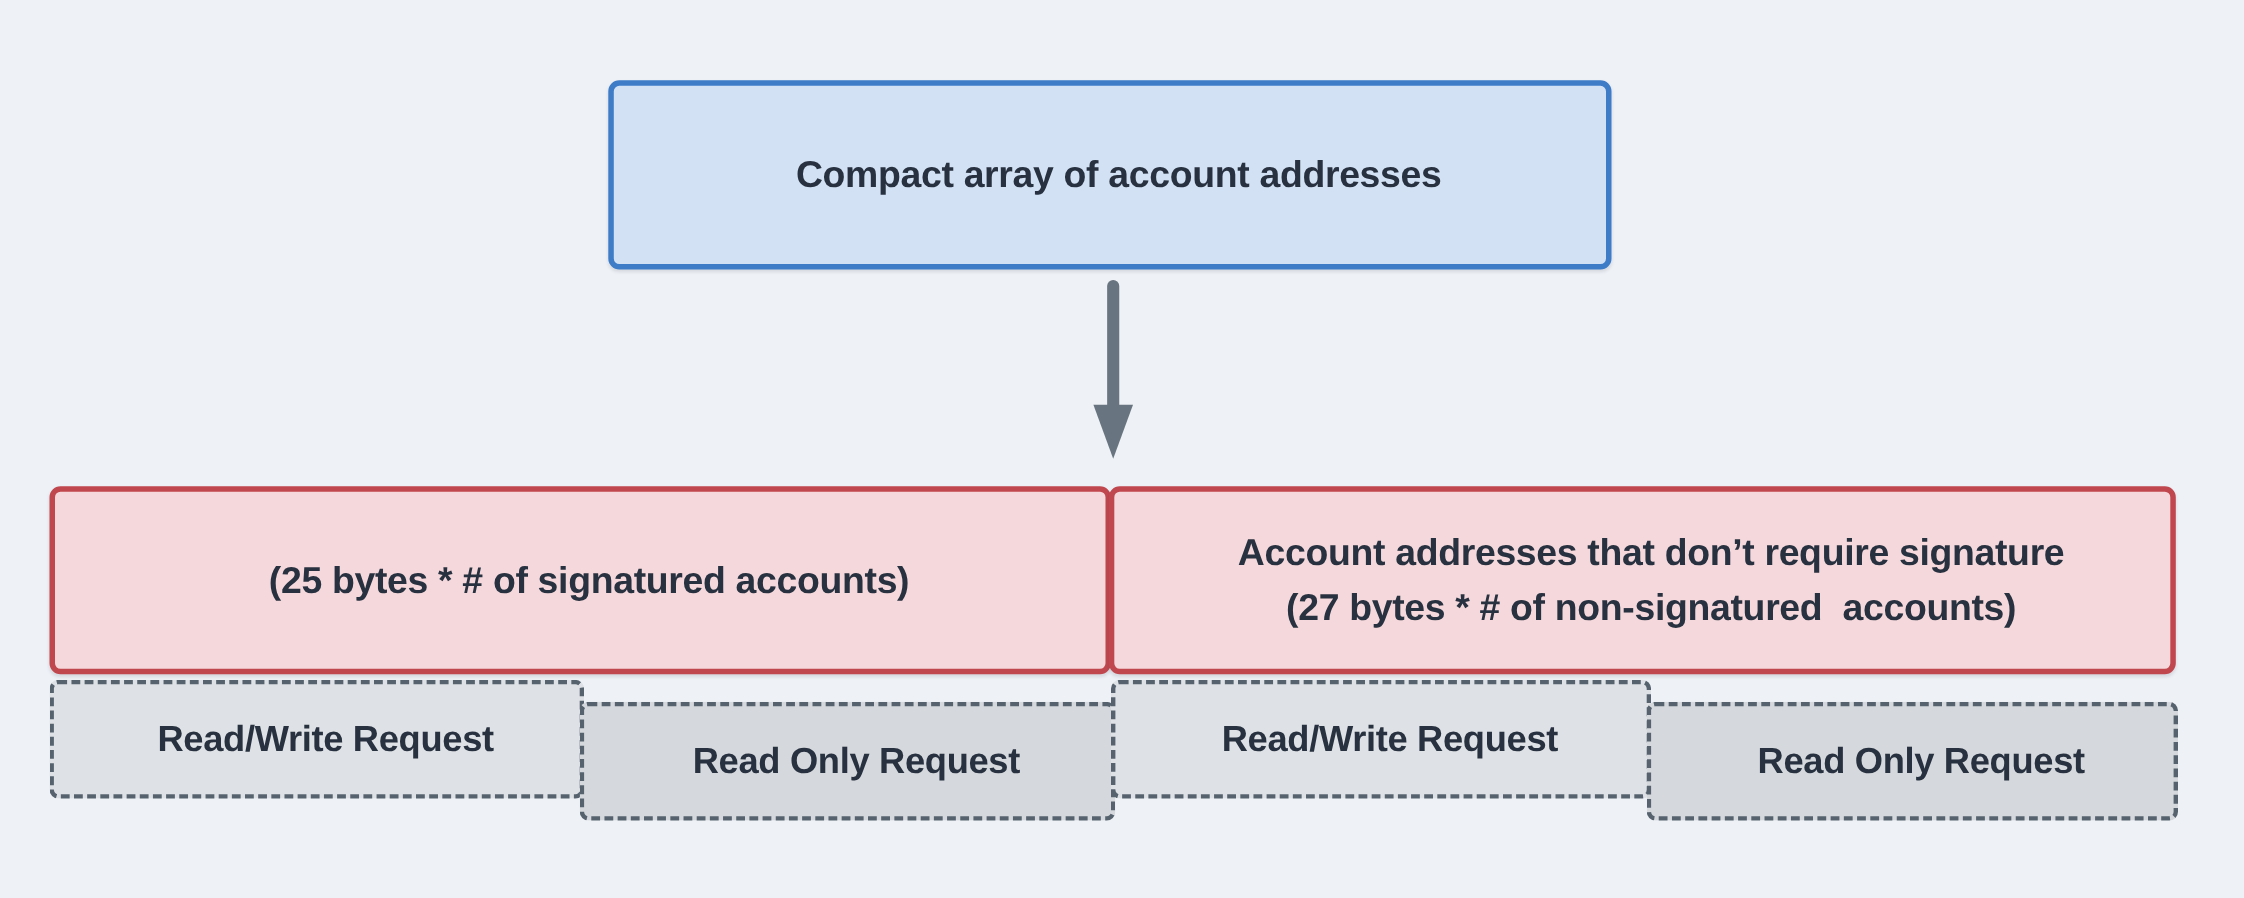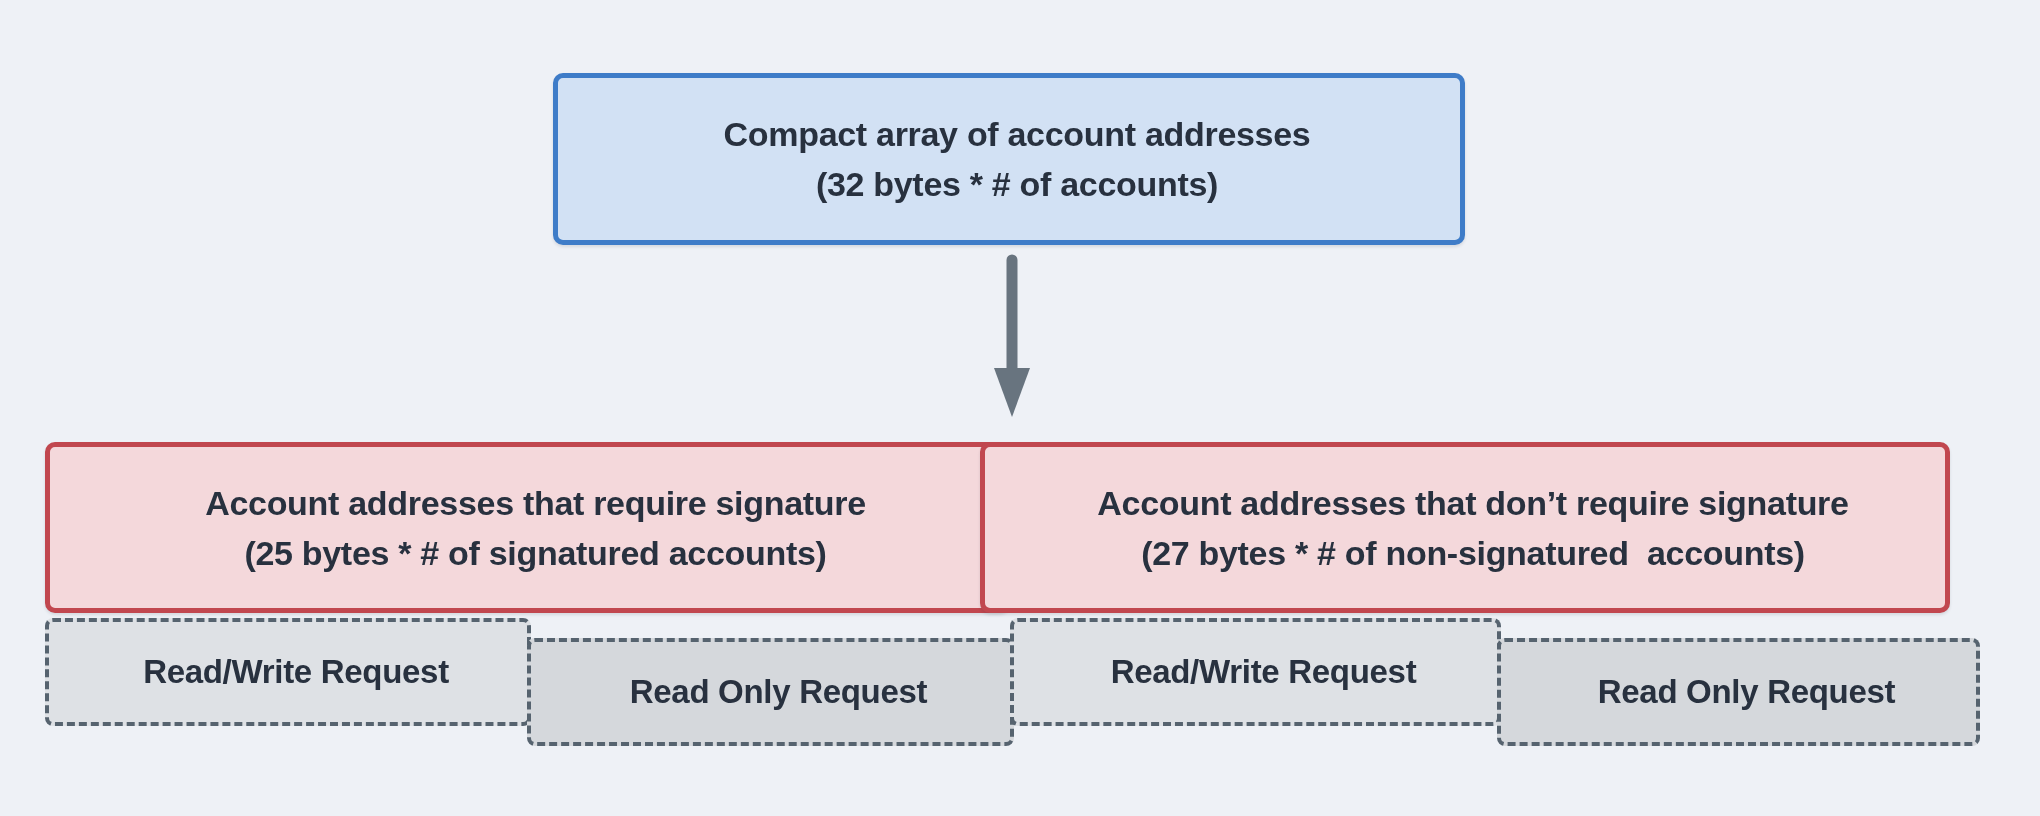--- a/index.html
+++ b/index.html
@@ -51,21 +51,21 @@
     border:5px solid var(--blue-border);
     box-shadow:0 2px 3px rgba(40,49,63,.12);
   }
   .red-node{
     top:442px; height:171px;
     background:var(--red-fill);
     border:5px solid var(--red-border);
     box-shadow:0 2px 3px rgba(40,49,63,.12);
   }
   #red-left{left:45px; width:965px;}
-  #red-right{left:980px; width:970px;}
+  #red-right{left:1008px; width:970px;}
   .req-node{
     top:618px; height:108px;
     border:4px dashed var(--dash);
     border-radius:8px;
   }
   .req-node .ln{font-size:33px; line-height:36px;}
   .req-rw{background:var(--gray-rw);}
   .req-ro{background:var(--gray-ro);margin-top:20px;}
   #req-1{left:45px;   width:486px;}
   #req-2{left:527px;  width:487px;}
@@ -77,30 +77,28 @@
     width:40px; height:170px;
   }
 </style>
 </head>
 <body>
 
 <div id="canvas">
 
   <div class="node blue-node">
     <div class="ln">Compact array of account addresses</div>
-    <div class="ln">(32 bytes * # of accounts)</div>
   </div>
 
   <svg id="arrow" viewBox="0 0 40 170" xmlns="http://www.w3.org/2000/svg">
     <line x1="20" y1="8" x2="20" y2="122" stroke="#68747f" stroke-width="11" stroke-linecap="round"></line>
     <polygon points="2,116 38,116 20,165" fill="#68747f"></polygon>
   </svg>
 
   <div class="node red-node" id="red-left">
-    <div class="ln">Account addresses that require signature</div>
     <div class="ln">(25 bytes * # of signatured accounts)</div>
   </div>
 
   <div class="node red-node" id="red-right">
     <div class="ln">Account addresses that don’t require signature</div>
     <div class="ln">(27 bytes * # of non-signatured  accounts)</div>
   </div>
 
   <div class="node req-node req-rw" id="req-1">
     <div class="ln">Read/Write Request</div>

